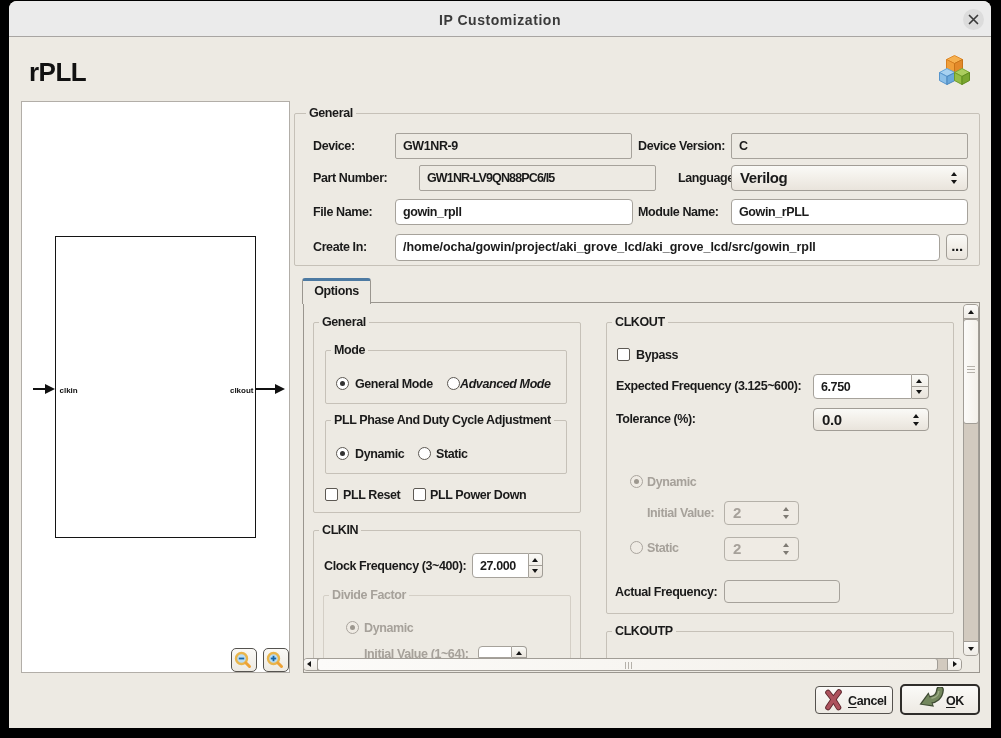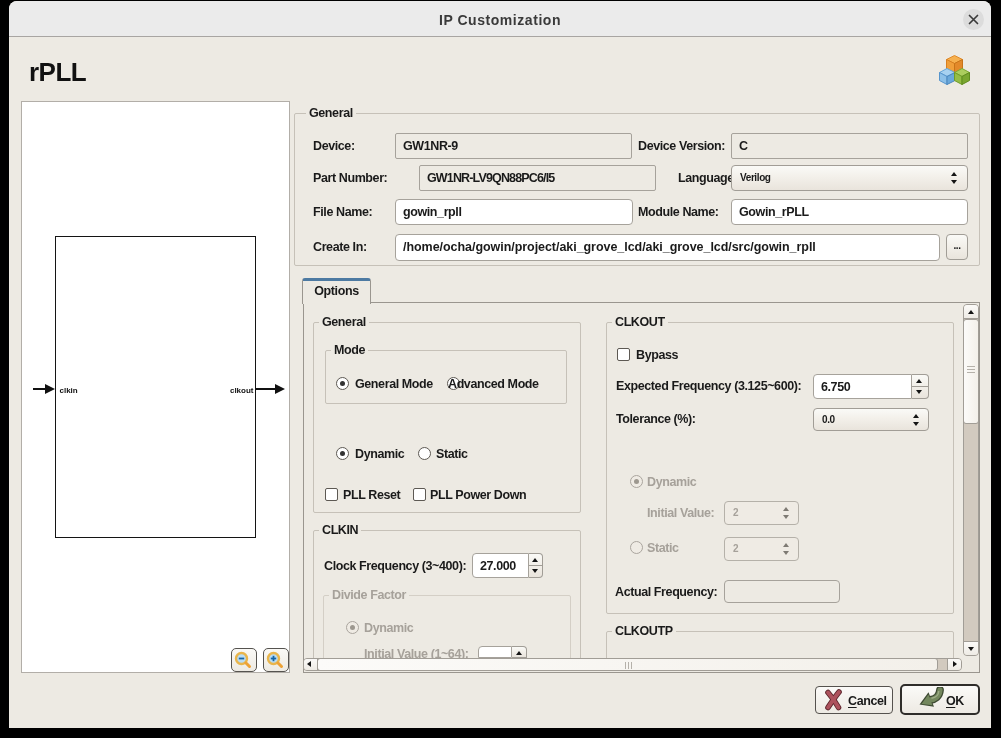--- a/index.html
+++ b/index.html
@@ -24,21 +24,21 @@
 .grp.dis{border-color:#d4cfc6;}
 .gt{position:absolute;top:-7px;font-size:12.5px;letter-spacing:-0.4px;color:#1a1a1a;
     background:#edeae3;padding:0 3px;line-height:13px;white-space:nowrap;}
 .gt.gray{color:#a6a19a;}
 .field{position:absolute;border:1px solid #a6a29b;font-size:12.5px;letter-spacing:-0.4px;
        color:#1a1a1a;line-height:24px;padding-left:7px;white-space:nowrap;overflow:hidden;}
 .ro{background:#edeae3;border-radius:2px;}
 .wht{background:#fff;border-radius:4px;}
 .btnface{background:linear-gradient(#fafaf7,#f3f0ea 45%,#e9e4dc);}
 .combo{position:absolute;border:1px solid #a19d96;border-radius:4px;
-       font-size:10px;letter-spacing:-0.4px;color:#1a1a1a;line-height:24px;padding-left:8px;}
+       font-size:15px;letter-spacing:-0.4px;color:#1a1a1a;line-height:24px;padding-left:8px;}
 .radio{position:absolute;width:13px;height:13px;border-radius:50%;border:1px solid #5d5953;background:#fff;}
 .radio .dot{position:absolute;left:3px;top:3px;width:5px;height:5px;border-radius:50%;background:#323232;}
 .radio.dis{border-color:#aaa59e;background:#efebe4;}
 .radio.dis .dot{background:#9d988f;}
 .cb{position:absolute;width:13px;height:13px;border:1px solid #5d5953;background:#fff;border-radius:2px;}
 .spinb{position:absolute;border:1px solid #a19d96;border-left:none;border-radius:0 4px 4px 0;overflow:hidden;}
 .spinb .up,.spinb .dn{position:absolute;left:0;width:100%;height:50%;}
 .spinb .up{top:0;border-bottom:1px solid #a19d96;}
 .spinb .dn{bottom:0;}
 .tri-u{position:absolute;width:0;height:0;border-left:3.5px solid transparent;
@@ -148,21 +148,24 @@
  <span class="gt" style="left:5px;">General</span>
 </div>
 <div class="grp" style="left:21px;top:47px;width:242px;height:54px;padding-left:21px;">
  <span class="gt" style="left:5px;">Mode</span>
 </div>
 <div class="radio" style="left:32px;top:74px;">
         <div class="dot"></div>
       </div>
 <div class="lbl" style="left:51px;top:75px;">General Mode</div>
 <div class="radio" style="left:143px;top:74px;"></div>
-<div class="lbl" style="left:144px;top:75px;">Advanced Mode</div>
+<div class="lbl" style="left:156px;top:75px;font-style:italic;">Advanced Mode</div>
+<div class="grp" style="left:21px;top:117px;width:242px;height:54px;">
+ <span class="gt" style="left:5px;">PLL Phase And Duty Cycle Adjustment</span>
+</div>
 <div class="radio" style="left:32px;top:144px;">
         <div class="dot"></div>
       </div>
 <div class="lbl" style="left:51px;top:145px;">Dynamic</div>
 <div class="radio" style="left:114px;top:144px;"></div>
 <div class="lbl" style="left:132px;top:145px;">Static</div>
 <div class="cb" style="left:21px;top:185px;"></div>
 <div class="lbl" style="left:39px;top:186px;">PLL Reset</div>
 <div class="cb" style="left:109px;top:185px;"></div>
 <div class="lbl" style="left:126px;top:186px;">PLL Power Down</div>

